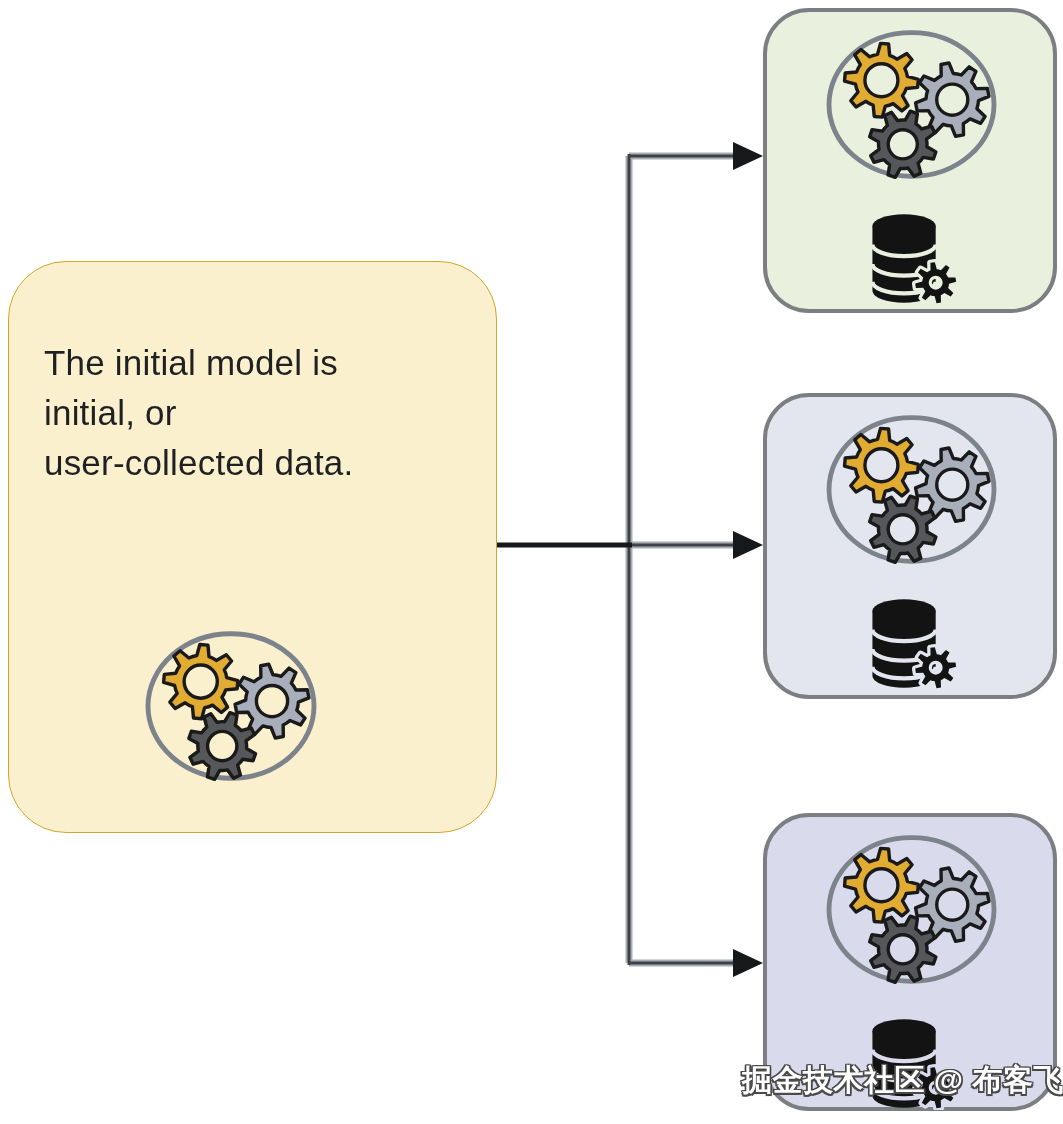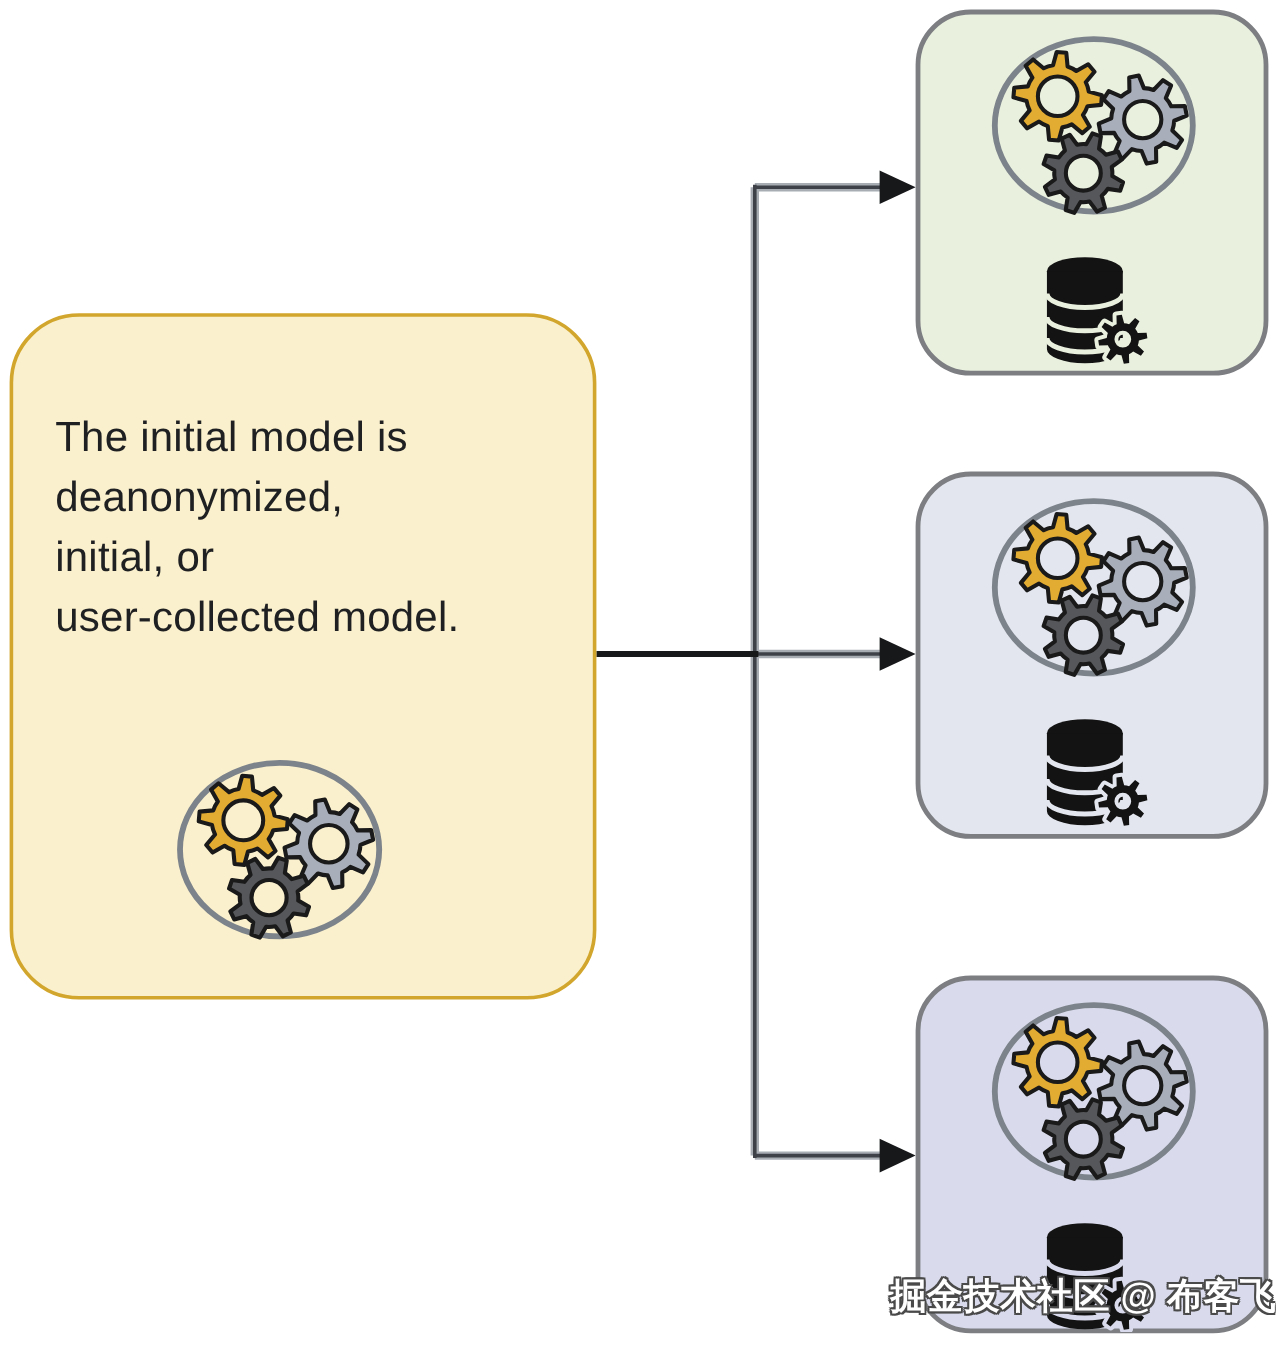--- a/index.html
+++ b/index.html
@@ -3,21 +3,21 @@
 <meta charset="utf-8">
 <style>
   html,body{margin:0;padding:0;background:#ffffff;}
   #canvas{
     position:relative;width:1063px;height:1124px;background:#ffffff;overflow:hidden;
     font-family:"Liberation Sans",sans-serif;
   }
   .box{position:absolute;box-sizing:border-box;}
   #source-box{
     left:8px;top:261px;width:489px;height:572px;
-    border:3px solid #be185d;border-radius:58px;background:#faf0cd;
+    border:1px solid #be185d;border-radius:58px;background:#faf0cd;
   }
   .source-text{
     position:absolute;left:35px;top:76px;
     font-size:35px;line-height:50px;color:#1f2022;letter-spacing:0.2px;
   }
   .source-text div{white-space:nowrap;}
   .target-box{
     left:763px;width:294px;
     border:4px solid #7c7e82;border-radius:46px;
   }
@@ -53,23 +53,22 @@
       <line x1="629" y1="963" x2="736" y2="963" stroke="#3e4248" stroke-width="3"></line>
       <line x1="497" y1="545" x2="632" y2="545" stroke="#17181a" stroke-width="5"></line>
       <polygon points="763,156 733,142 733,170" fill="#17181a"></polygon>
       <polygon points="763,545 733,531 733,559" fill="#17181a"></polygon>
       <polygon points="763,963 733,949 733,977" fill="#17181a"></polygon>
     </svg>
 
   <div id="source-box" class="box" style="background: rgb(250, 240, 205); border-color: rgb(210, 166, 44);">
     <div class="source-text" style="color: rgb(31, 32, 34);">
       <div>The initial model is</div>
-      <div>deanonymized,</div>
       <div>initial, or</div>
-      <div>user-collected model.</div>
+      <div>user-collected data.</div>
     </div>
     <svg class="cluster-icon" viewBox="0 0 190 170">
         <ellipse cx="95" cy="85" rx="85" ry="74" fill="none" stroke="#7d838a" stroke-width="5"></ellipse>
         <path d="M162.4,89.3L170.8,97.4L166.2,104.4L155.4,99.8A27,27 0 0 1 148.4,104.5L148.4,104.5L148.6,116.2L140.4,117.8L136.0,107.0A27,27 0 0 1 127.7,105.4L127.7,105.4L119.6,113.8L112.6,109.2L117.2,98.4A27,27 0 0 1 112.5,91.4L112.5,91.4L100.8,91.6L99.2,83.4L110.0,79.0A27,27 0 0 1 111.6,70.7L111.6,70.7L103.2,62.6L107.8,55.6L118.6,60.2A27,27 0 0 1 125.6,55.5L125.6,55.5L125.4,43.8L133.6,42.2L138.0,53.0A27,27 0 0 1 146.3,54.6L146.3,54.6L154.4,46.2L161.4,50.8L156.8,61.6A27,27 0 0 1 161.5,68.6L161.5,68.6L173.2,68.4L174.8,76.6L164.0,81.0A27,27 0 0 1 162.4,89.3ZM153.0,80.0A16,16 0 1 0 121.0,80.0A16,16 0 1 0 153.0,80.0Z" fill="#a9afba" fill-rule="evenodd" stroke="#1a1a1a" stroke-width="3.5" stroke-linejoin="round"></path>
         <path d="M90.7,56.0L102.0,59.1L101.3,67.4L89.6,68.5A27,27 0 0 1 85.7,76.0L85.7,76.0L91.5,86.2L85.1,91.6L76.1,84.1A27,27 0 0 1 68.0,86.7L68.0,86.7L64.9,98.0L56.6,97.3L55.5,85.6A27,27 0 0 1 48.0,81.7L48.0,81.7L37.8,87.5L32.4,81.1L39.9,72.1A27,27 0 0 1 37.3,64.0L37.3,64.0L26.0,60.9L26.7,52.6L38.4,51.5A27,27 0 0 1 42.3,44.0L42.3,44.0L36.5,33.8L42.9,28.4L51.9,35.9A27,27 0 0 1 60.0,33.3L60.0,33.3L63.1,22.0L71.4,22.7L72.5,34.4A27,27 0 0 1 80.0,38.3L80.0,38.3L90.2,32.5L95.6,38.9L88.1,47.9A27,27 0 0 1 90.7,56.0ZM81.0,60.0A17,17 0 1 0 47.0,60.0A17,17 0 1 0 81.0,60.0Z" fill="#e2ab32" fill-rule="evenodd" stroke="#1a1a1a" stroke-width="3.5" stroke-linejoin="round"></path>
         <path d="M110.9,128.5L120.1,133.8L117.6,141.1L107.0,139.5A25,25 0 0 1 101.8,145.4L101.8,145.4L104.6,155.7L97.7,159.0L91.3,150.4A25,25 0 0 1 83.5,150.9L83.5,150.9L78.2,160.1L70.9,157.6L72.5,147.0A25,25 0 0 1 66.6,141.8L66.6,141.8L56.3,144.6L53.0,137.7L61.6,131.3A25,25 0 0 1 61.1,123.5L61.1,123.5L51.9,118.2L54.4,110.9L65.0,112.5A25,25 0 0 1 70.2,106.6L70.2,106.6L67.4,96.3L74.3,93.0L80.7,101.6A25,25 0 0 1 88.5,101.1L88.5,101.1L93.8,91.9L101.1,94.4L99.5,105.0A25,25 0 0 1 105.4,110.2L105.4,110.2L115.7,107.4L119.0,114.3L110.4,120.7A25,25 0 0 1 110.9,128.5ZM101.0,126.0A15,15 0 1 0 71.0,126.0A15,15 0 1 0 101.0,126.0Z" fill="#56575a" fill-rule="evenodd" stroke="#1a1a1a" stroke-width="3.5" stroke-linejoin="round"></path>
       </svg>
   </div>
 
   <div id="target-box-1" class="box target-box" style="background: rgb(233, 240, 222); border-color: rgb(124, 126, 130);">

